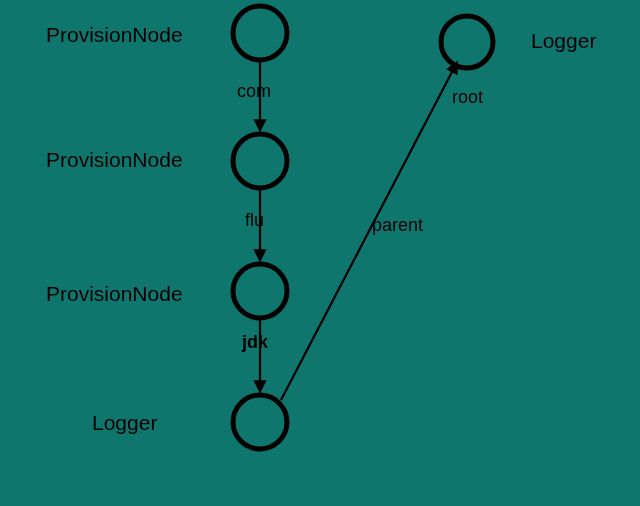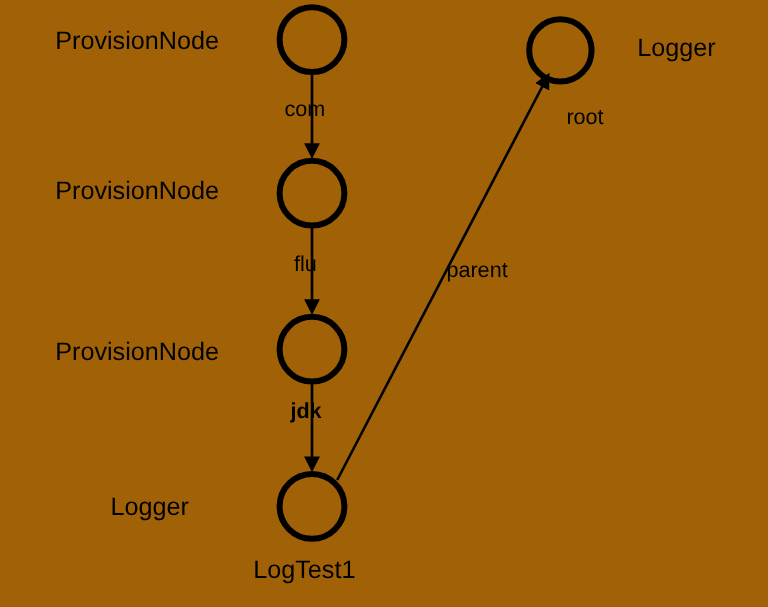--- a/index.html
+++ b/index.html
@@ -5,21 +5,21 @@
 <style>
   html, body {
     margin: 0;
     padding: 0;
     background: #ffffff;
   }
   #stage {
     position: relative;
     width: 640px;
     height: 506px;
-    background: #a16207;
+    background: #0f766e;
     overflow: hidden;
     font-family: "Liberation Sans", sans-serif;
   }
   #graph-svg {
     position: absolute;
     left: 0;
     top: 0;
     width: 640px;
     height: 506px;
   }
@@ -40,21 +40,21 @@
   .lbl-prov1 { left: 46px;  top: 24px;  }
   .lbl-prov2 { left: 46px;  top: 149px; }
   .lbl-prov3 { left: 46px;  top: 283px; }
   .lbl-logger-left { left: 92px; top: 412px; }
   .lbl-logtest1 { left: 211px; top: 465px; }
   .lbl-logger-right { left: 531px; top: 30px; }
 
   .lbl-com    { left: 237px; top: 82px;  }
   .lbl-flu    { left: 245px; top: 211px; }
   .lbl-jdk    { left: 242px; top: 333px; font-weight: bold; }
-  .lbl-root   { left: 452px; top: 88px; margin-left: 20px;  }
+  .lbl-root   { left: 452px; top: 88px;  }
   .lbl-parent { left: 372px; top: 216px; }
 </style>
 </head>
 <body>
 
 <div id="stage">
 
   <svg id="graph-svg" viewBox="0 0 640 506" xmlns="http://www.w3.org/2000/svg">
     <defs>
       <marker id="arrow-down" markerWidth="10" markerHeight="10" refX="1.2" refY="3" orient="auto" markerUnits="strokeWidth">
@@ -80,21 +80,20 @@
     <circle cx="260" cy="161" r="27" fill="none" stroke="#000000" stroke-width="5"></circle>
     <circle cx="260" cy="291" r="27" fill="none" stroke="#000000" stroke-width="5"></circle>
     <circle cx="260" cy="422" r="27" fill="none" stroke="#000000" stroke-width="5"></circle>
     <circle cx="467" cy="42" r="26" fill="none" stroke="#000000" stroke-width="5"></circle>
   </svg>
 
   <div class="node-label lbl-prov1">ProvisionNode</div>
   <div class="node-label lbl-prov2">ProvisionNode</div>
   <div class="node-label lbl-prov3">ProvisionNode</div>
   <div class="node-label lbl-logger-left">Logger</div>
-  <div class="node-label lbl-logtest1">LogTest1</div>
   <div class="node-label lbl-logger-right">Logger</div>
 
   <div class="edge-label lbl-com">com</div>
   <div class="edge-label lbl-flu">flu</div>
   <div class="edge-label lbl-jdk">jdk</div>
   <div class="edge-label lbl-root">root</div>
   <div class="edge-label lbl-parent">parent</div>
 
 </div>
 

